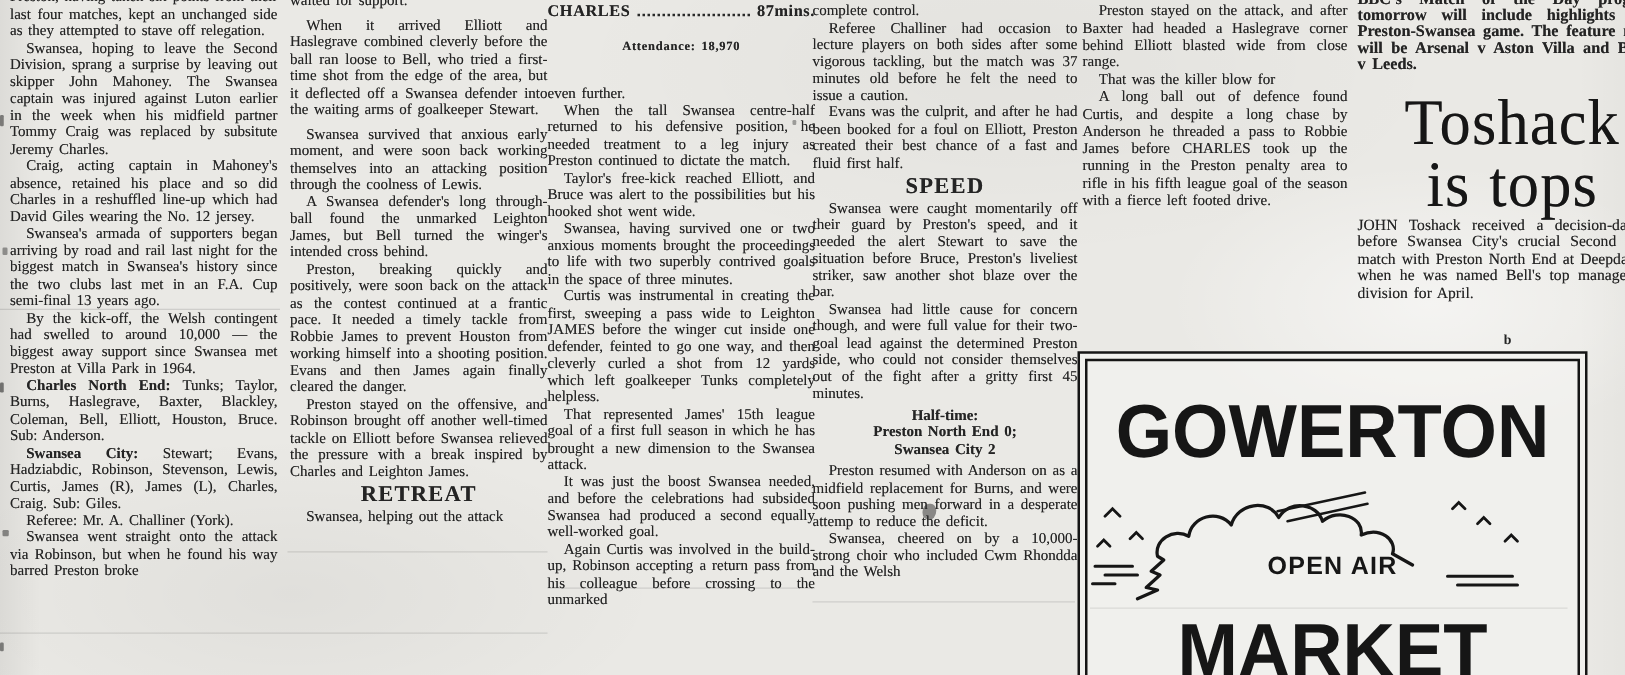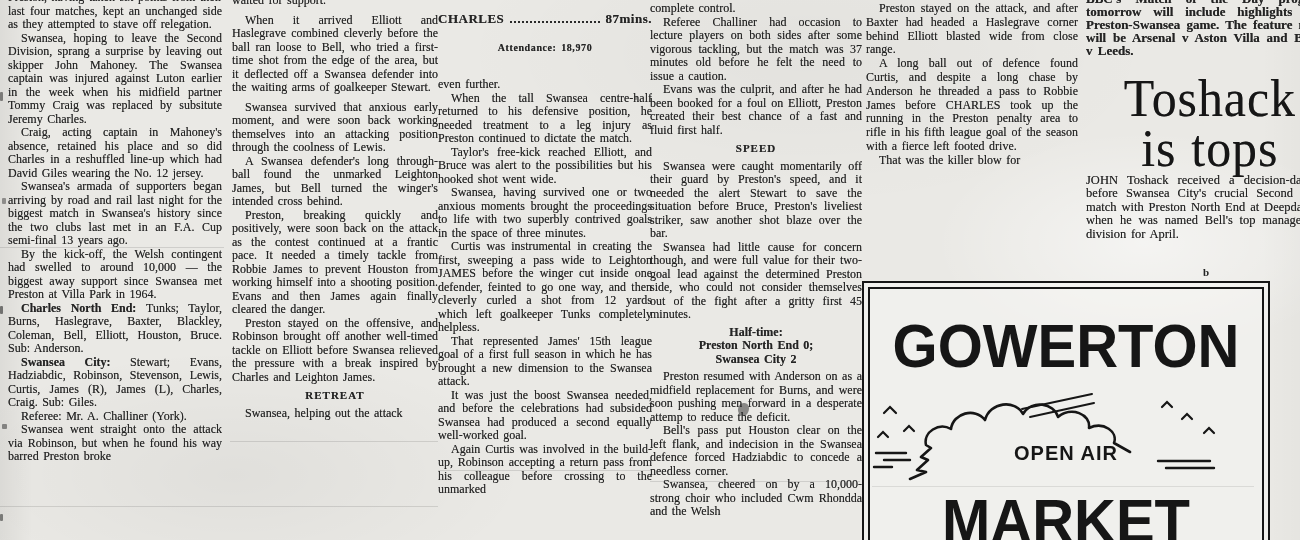--- a/index.html
+++ b/index.html
@@ -18,21 +18,21 @@
     position:absolute; font-size:12px; line-height:13.5px;
     text-align:justify; text-justify:inter-word; word-spacing:1.5px;
     text-shadow:0 0 0.5px rgba(30,30,30,0.55);
   }
   .col p{margin:0; text-indent:13px;}
   .col p.ni{text-indent:0;}
   .col p.sp{margin-top:6px;}
   .b{font-weight:bold;}
   .subhead{
     text-align:center; font-weight:bold; text-indent:0 !important;
-    letter-spacing:1px; margin:5px 0 4px 0 !important; font-size:11px;
+    letter-spacing:1px; margin:5px 0 4px 0 !important; font-size:18px;
   }
   .centerline{text-align:center; font-weight:bold; text-indent:0 !important; margin:0;}
   .ht-block{margin-top:4px; margin-bottom:4px;}
   
   .scorer{
     display:flex; align-items:baseline; font-weight:bold; font-size:13px;
     letter-spacing:0.5px; margin:0;
   }
   .leader{flex:1; border-bottom:2px dotted #2a2a2a; height:9px; margin:0 6px;}
   .attendance{
@@ -110,21 +110,21 @@
     <p class="ni">waited for support.</p>
     <p class="sp">When it arrived Elliott and Haslegrave combined cleverly before the ball ran loose to Bell, who tried a first-time shot from the edge of the area, but it deflected off a Swansea defender into the waiting arms of goalkeeper Stewart.</p>
     <p class="sp">Swansea survived that anxious early moment, and were soon back working themselves into an attacking position through the coolness of Lewis.</p>
     <p>A Swansea defender's long through-ball found the unmarked Leighton James, but Bell turned the winger's intended cross behind.</p>
     <p>Preston, breaking quickly and positively, were soon back on the attack as the contest continued at a frantic pace. It needed a timely tackle from Robbie James to prevent Houston from working himself into a shooting position. Evans and then James again finally cleared the danger.</p>
     <p>Preston stayed on the offensive, and Robinson brought off another well-timed tackle on Elliott before Swansea relieved the pressure with a break inspired by Charles and Leighton James.</p>
     <p class="subhead">RETREAT</p>
     <p>Swansea, helping out the attack</p>
   </div>
 
-  <div class="col" style="left:438px; top:12px; width:214px;">
+  <div class="col" style="left:438px; top:2px; width:214px;">
     <div class="scorer">
       <span>CHARLES</span>
       <span class="leader"></span>
       <span>87mins.</span>
     </div>
     <div class="attendance">Attendance: 18,970</div>
     <div class="col3-body">
       <p class="ni">even further.</p>
       <p>When the tall Swansea centre-half returned to his defensive position, he needed treatment to a leg injury as Preston continued to dictate the match.</p>
       <p>Taylor's free-kick reached Elliott, and Bruce was alert to the possibilities but his hooked shot went wide.</p>
@@ -142,28 +142,27 @@
     <p>Evans was the culprit, and after he had been booked for a foul on Elliott, Preston created their best chance of a fast and fluid first half.</p>
     <p class="subhead">SPEED</p>
     <p>Swansea were caught momentarily off their guard by Preston's speed, and it needed the alert Stewart to save the situation before Bruce, Preston's liveliest striker, saw another shot blaze over the bar.</p>
     <p>Swansea had little cause for concern though, and were full value for their two-goal lead against the determined Preston side, who could not consider themselves out of the fight after a gritty first 45 minutes.</p>
     <div class="ht-block">
       <p class="centerline">Half-time:</p>
       <p class="centerline">Preston North End 0;</p>
       <p class="centerline">Swansea City 2</p>
     </div>
     <p>Preston resumed with Anderson on as a midfield replacement for Burns, and were soon pushing men forward in a desperate attemp to reduce the deficit.</p>
-    <p>Bell's pass put Houston clear on the left flank, and indecision in the Swansea defence forced Hadziabdic to concede a needless corner.</p>
     <p>Swansea, cheered on by a 10,000-strong choir who included Cwm Rhondda and the Welsh</p>
   </div>
 
   <div class="col" style="left:866px; top:2px; width:212px; line-height:13.8px;">
     <p>Preston stayed on the attack, and after Baxter had headed a Haslegrave corner behind Elliott blasted wide from close range.</p>
+    <p>That was the killer blow for</p>
     <p>A long ball out of defence found Curtis, and despite a long chase by Anderson he threaded a pass to Robbie James before CHARLES took up the running in the Preston penalty area to rifle in his fifth league goal of the season with a fierce left footed drive.</p>
-    <p>That was the killer blow for</p>
   </div>
 
   <div class="col" style="left:1086px; top:-7px; width:258px;">
     <p class="ni c6-intro">BBC's Match of the Day programme tomorrow will include highlights of the Preston-Swansea game. The feature matches will be Arsenal v Aston Villa and Brighton v Leeds.</p>
     <div class="headline">
       <div>Toshack</div>
       <div>is tops</div>
     </div>
     <p class="ni c6-body">JOHN Toshack received a decision-day boost before Swansea City's crucial Second Division match with Preston North End at Deepdale today when he was named Bell's top manager in the division for April.</p>
   </div>

